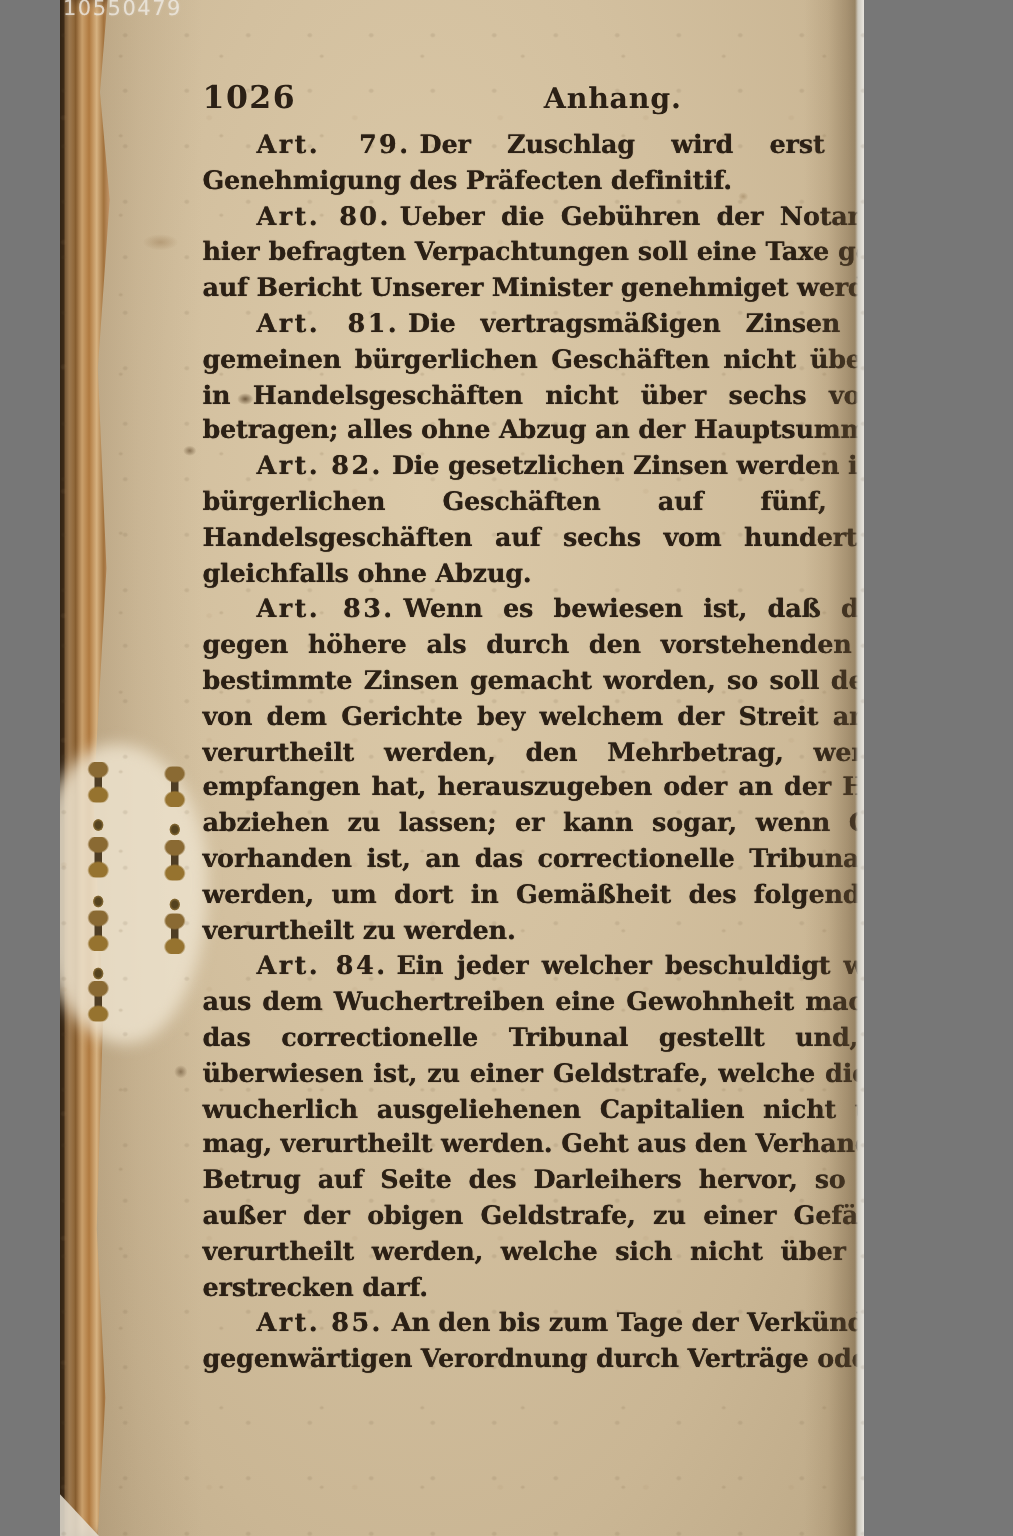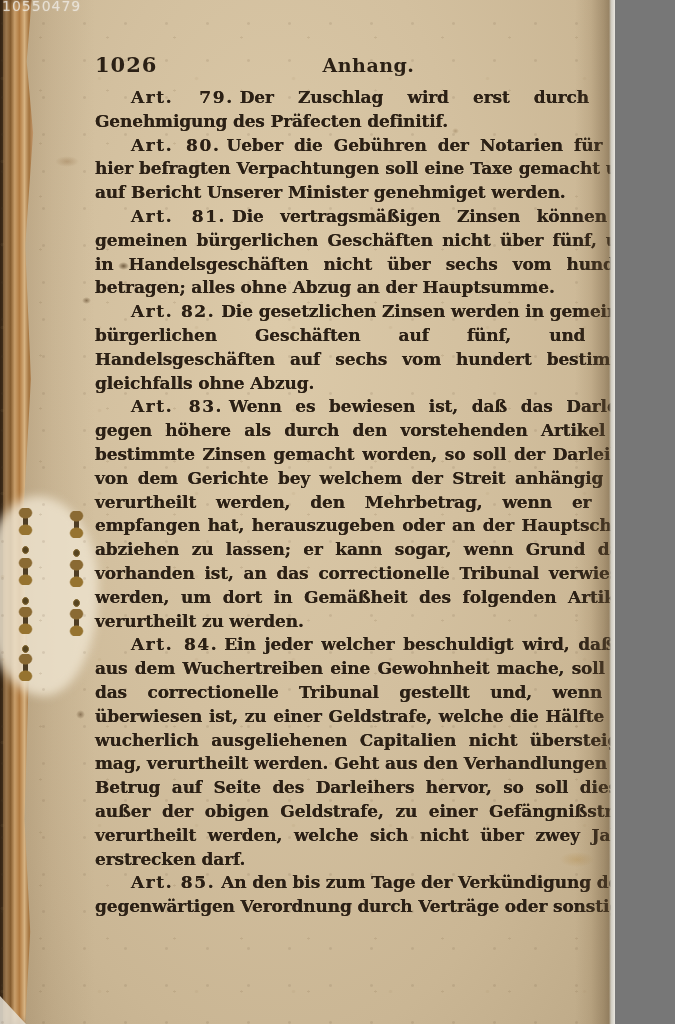--- a/index.html
+++ b/index.html
@@ -1,20 +1,21 @@
 <!DOCTYPE html>
 <html><head>
 <meta charset="utf-8">
 <style>
   html,body{margin:0;padding:0;background:#777;}
   .scan{
-    position:relative;width:615px;height:1024px;overflow:hidden;
+    position:relative;width:536px;height:1024px;overflow:hidden;
     background:
       radial-gradient(ellipse at 45% 32%, #dccaa9 0%, #d3c09f 42%, #cab694 74%, #bda987 100%);
     font-family:"DejaVu Serif", serif;
+    margin-left:40px;
   }
   
   .scan::after{
     content:"";position:absolute;inset:0;pointer-events:none;
     background-image:
       radial-gradient(rgba(118,94,60,.16) 1px, transparent 1.6px),
       radial-gradient(rgba(92,72,46,.12) 1px, transparent 2px),
       radial-gradient(rgba(160,130,90,.10) 1.4px, transparent 2.4px);
     background-size:67px 53px, 41px 37px, 97px 83px;
     background-position:7px 11px, 23px 5px, 51px 37px;

